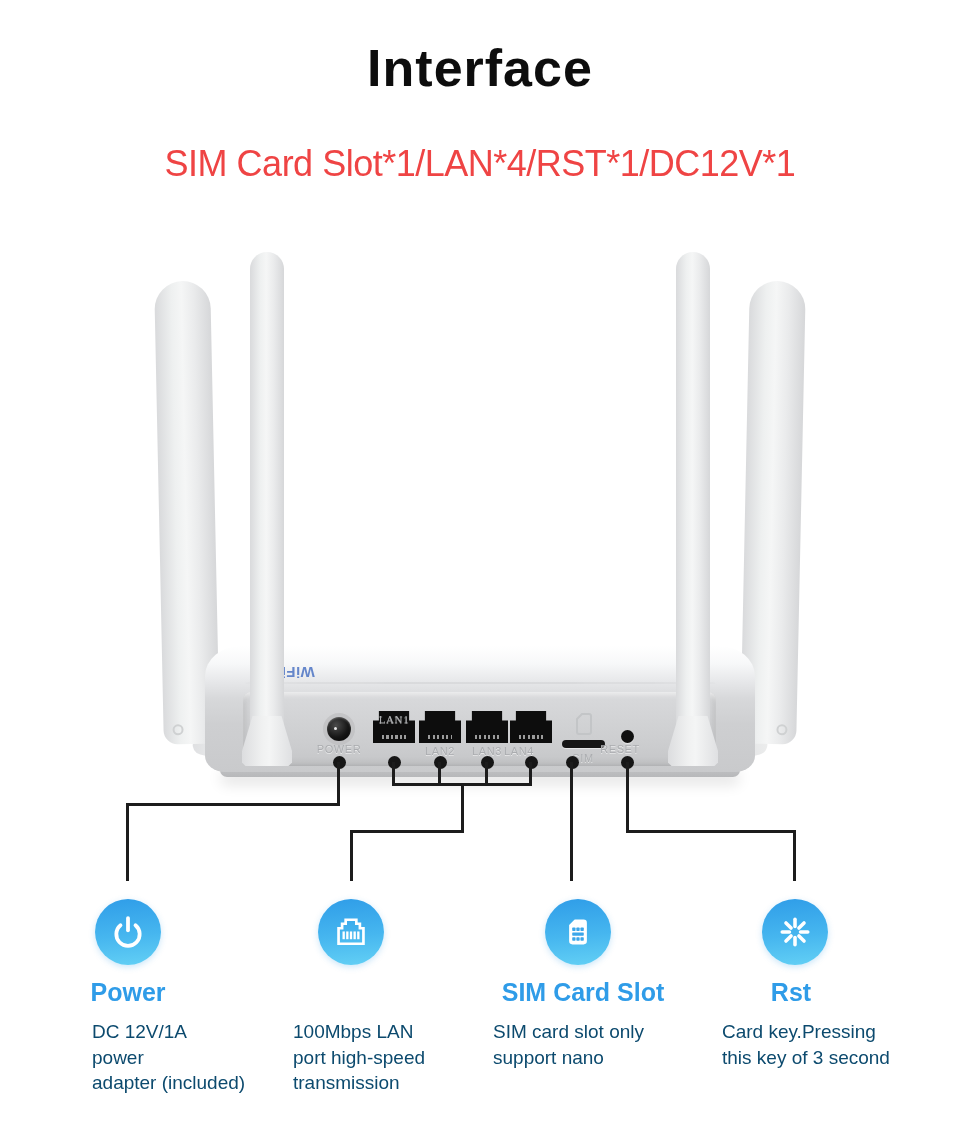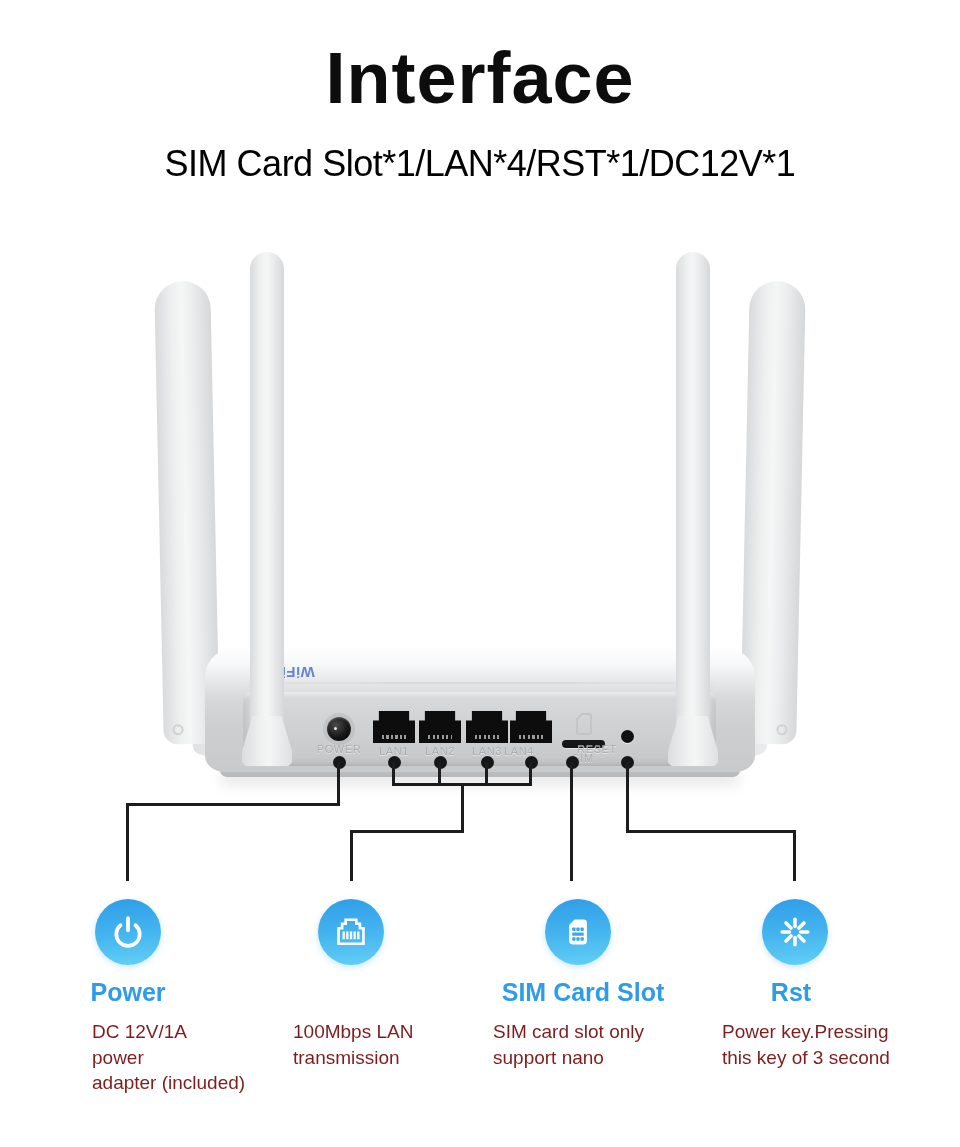--- a/index.html
+++ b/index.html
@@ -4,25 +4,25 @@
 <style>
   * { margin:0; padding:0; box-sizing:border-box; }
   html,body { background:#fff; }
   .canvas {
     position:relative; width:960px; height:1147px; background:#ffffff;
     overflow:hidden; font-family:"Liberation Sans","DejaVu Sans",sans-serif;
   }
   
   .page-title {
     position:absolute; left:0; right:0; top:42px; text-align:center;
-    font-size:72px; font-weight:bold; color:#0d0d0d; letter-spacing:1px; line-height:1;
+    font-size:52px; font-weight:bold; color:#0d0d0d; letter-spacing:1px; line-height:1;
   }
   .page-subtitle {
     position:absolute; left:0; right:0; top:144px; text-align:center;
-    font-size:36px; color:#000000; letter-spacing:-0.5px; line-height:1.1;
+    font-size:36px; color:#ef4444; letter-spacing:-0.5px; line-height:1.1;
   }
   
   .ant {
     position:absolute; z-index:2;
     background:linear-gradient(90deg,#d9dadc 0%,#eef0f0 30%,#f5f6f6 48%,#eaebec 70%,#d6d7d9 100%);
   }
   .ant-outer { width:56px; height:463px; top:281px; border-radius:28px 28px 14px 14px; }
   .ant-ol { left:159px; transform:rotate(-1.2deg); }
   .ant-or { left:745px; transform:rotate(1.2deg); }
   .ant-screw {
@@ -111,21 +111,21 @@
   .feat-icon {
     position:absolute; top:899px; width:66px; height:66px; border-radius:50%;
     background:linear-gradient(175deg,#2f9de8 0%,#46b6ef 55%,#63d0f5 100%);
     display:flex; align-items:center; justify-content:center;
     box-shadow:0 2px 6px rgba(47,156,232,0.25);
   }
   .feat-title {
     position:absolute; top:977px; font-size:25px; font-weight:bold;
     color:#2f9ce8; text-align:center; line-height:1.2;
   }
-  .feat-body { position:absolute; top:1019px; font-size:19px; line-height:25.5px; color:#7f1d1d; }
+  .feat-body { position:absolute; top:1019px; font-size:19px; line-height:25.5px; color:#0c4a6e; }
 </style>
 </head>
 <body>
 
 <div class="canvas">
 
   <div class="page-title">Interface</div>
   <div class="page-subtitle">SIM Card Slot*1/LAN*4/RST*1/DC12V*1</div>
 
   <div>
@@ -150,26 +150,26 @@
     <div class="lan-port" style="left:466px;"></div>
     <div class="lan-port" style="left:510px;"></div>
 
     <svg class="sim-mini" width="16" height="22" viewBox="0 0 16 22">
       <path d="M6 1 H13 Q15 1 15 3 V19 Q15 21 13 21 H3 Q1 21 1 19 V6 Z" fill="none" stroke="#c3c5c7" stroke-width="2"></path>
     </svg>
     <div class="sim-slot"></div>
     <div class="reset-hole"></div>
 
     <div class="port-label" style="left:309px; top:744px;">POWER</div>
-    <div class="port-label" style="left:364px; top:746px; width:60px;">LAN1</div>
+    <div class="port-label" style="left:364px; top:714px; width:60px;font-family:Liberation Serif, serif;">LAN1</div>
     <div class="port-label" style="left:410px; top:746px; width:60px;">LAN2</div>
     <div class="port-label" style="left:457px; top:746px; width:60px;">LAN3</div>
     <div class="port-label" style="left:489px; top:746px; width:60px;">LAN4</div>
     <div class="port-label" style="left:553px; top:753px;">SIM</div>
-    <div class="port-label" style="left:567px; top:744px;">RESET</div>
+    <div class="port-label" style="left:590px; top:744px;">RESET</div>
 
     <div class="ant ant-inner ant-il"></div>
     <div class="ant ant-inner ant-ir"></div>
     <div class="flare flare-l"></div>
     <div class="flare flare-r"></div>
   </div>
 
   <div>
     <div class="dot" style="left:333px; top:756px;"></div>
     <div class="dot" style="left:388px; top:756px;"></div>
@@ -253,24 +253,25 @@
   <div class="feat-title" style="left:468px; width:230px;">SIM Card Slot</div>
   <div class="feat-title" style="left:691px; width:200px;">Rst</div>
 
   <div class="feat-body" style="left:92px; width:195px;">
     <div>DC 12V/1A</div>
     <div>power</div>
     <div>adapter (included)</div>
   </div>
   <div class="feat-body" style="left:293px; width:195px;">
     <div>100Mbps LAN</div>
+    <div>port high-speed</div>
     <div>transmission</div>
   </div>
   <div class="feat-body" style="left:493px; width:195px;">
     <div>SIM card slot only</div>
     <div>support nano</div>
   </div>
   <div class="feat-body" style="left:722px; width:218px;">
-    <div>Power key.Pressing</div>
+    <div>Card key.Pressing</div>
     <div>this key of 3 second</div>
   </div>
 
 </div>
 
 </body></html>

